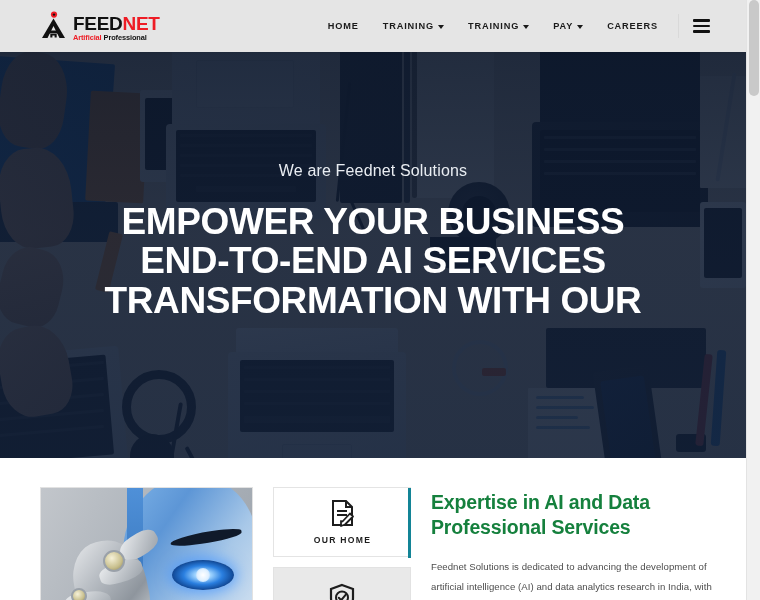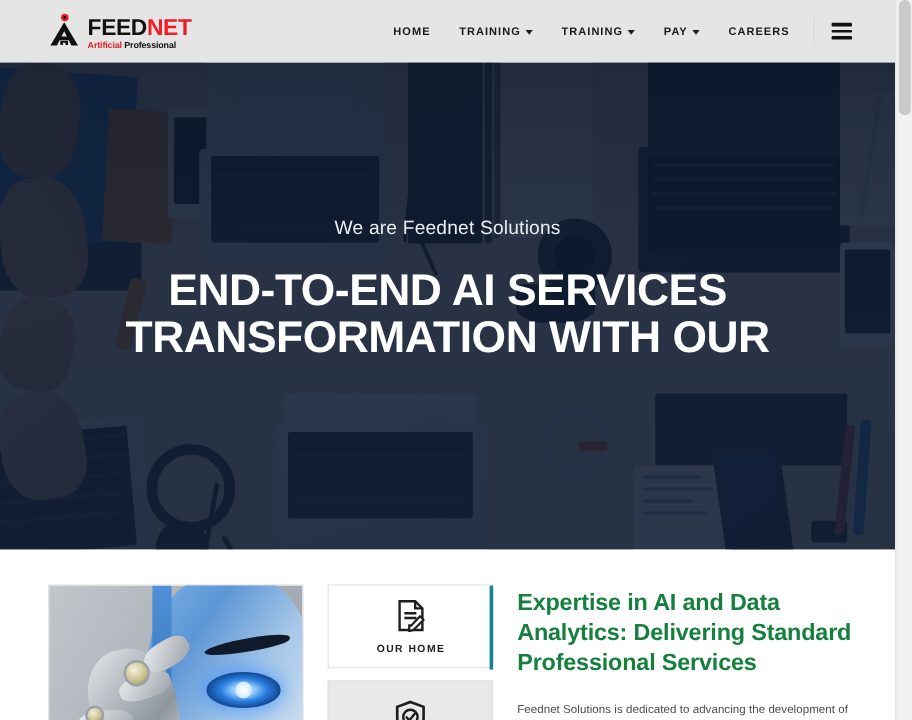--- a/index.html
+++ b/index.html
@@ -326,20 +326,21 @@
 
         <div class="obj" style="left:700px;top:302px;width:8px;height:92px;background:#b03a3a;border-radius:3px;transform:rotate(6deg);"></div>
         <div class="obj" style="left:714px;top:298px;width:9px;height:96px;background:#2d6fae;border-radius:3px;transform:rotate(4deg);"></div>
       </div>
 
       <div class="hero-overlay"></div>
 
       <div class="hero-content">
         <div class="hero-sub">We are Feednet Solutions</div>
         <h1 class="hero-title">
+          <span class="ln">EMPOWER YOUR BUSINESS</span>
           <span class="ln">END-TO-END AI SERVICES</span>
           <span class="ln">TRANSFORMATION WITH OUR</span>
         </h1>
       </div>
     </div>
 
     <div class="about">
 
       <div class="about-img">
         <div class="robot-face"></div>
@@ -379,21 +380,20 @@
               <path d="M10.8 14.8 L13.2 17.2 L17.6 11.8" fill="none" stroke="#1d1d1d" stroke-width="2" stroke-linecap="round" stroke-linejoin="round"></path>
             </svg>
           </span>
           <span class="tab-label"></span>
         </div>
       </div>
 
       <div class="about-text">
         <h2 class="about-title">
           <span class="ln">Expertise in AI and Data</span>
-          <span class="ln">Analytics: Delivering Standard</span>
           <span class="ln">Professional Services</span>
         </h2>
         <p class="about-body">Feednet Solutions is dedicated to advancing the development of artificial intelligence (AI) and data analytics research in India, with the ultimate goal of</p>
       </div>
     </div>
 
   </div>
 
   <div class="scrollbar-track">
     <div class="scrollbar-thumb"></div>

